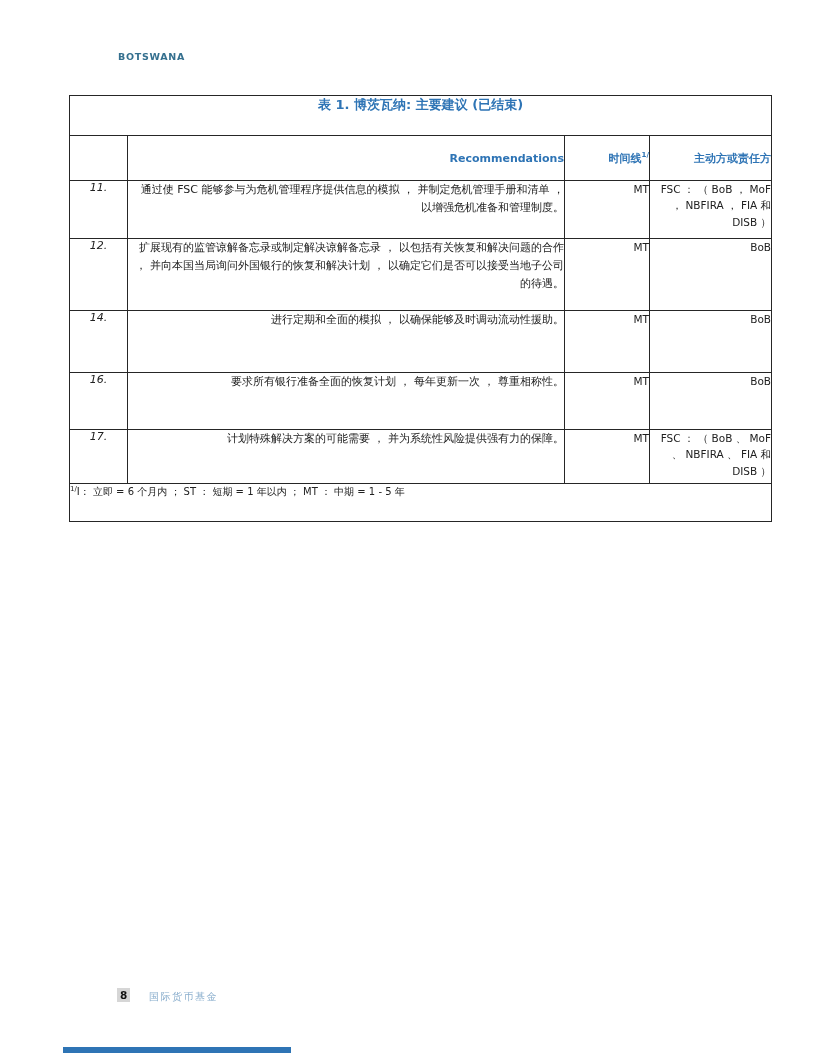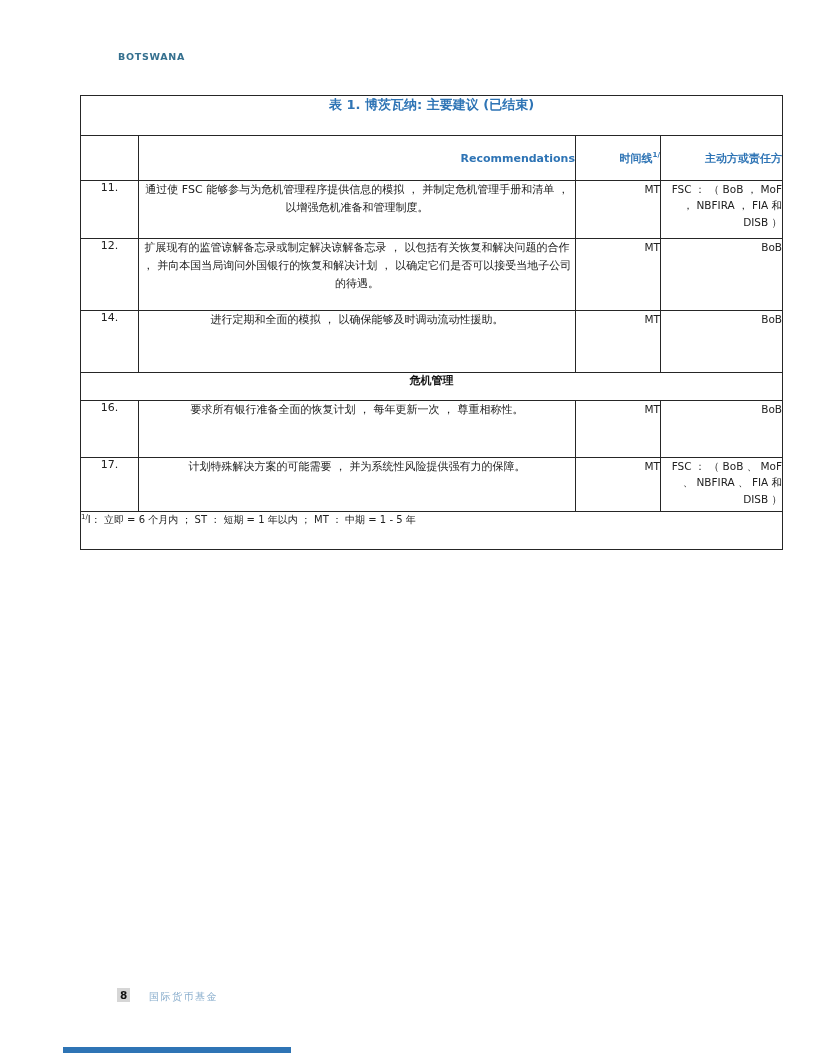--- a/index.html
+++ b/index.html
@@ -18,21 +18,21 @@
     position: absolute;
     left: 95px;
     top: 51px;
     font-size: 9.5px;
     font-weight: bold;
     letter-spacing: 0.7px;
     color: #35708f;
   }
   table.rec-table {
     position: absolute;
-    left: 57px;
+    left: 46px;
     top: 95px;
     width: 702px;
     border-collapse: collapse;
     table-layout: fixed;
     font-size: 11px;
   }
   table.rec-table td {
     border: 1px solid #262626;
     vertical-align: top;
     padding: 0;
@@ -50,25 +50,26 @@
     vertical-align: middle;
     text-align: right;
     color: #2e74b5;
     font-weight: bold;
     font-size: 11px;
   }
   td.num-cell {
     text-align: center;
     padding-top: 7px;
     font-size: 11px;
+    font-style: italic;
   }
   td.rec-cell {
     padding: 6px 10px 6px 9px;
     line-height: 1.62;
-    text-align: center;
+    text-align: right;
   }
   td.tl-cell, td.resp-cell {
     text-align: right;
     padding: 7px 4px 4px 4px;
     line-height: 1.55;
     font-size: 10.5px;
   }
   td.section-cell {
     height: 28px;
     text-align: center;
@@ -153,23 +154,20 @@
     </tr>
 
 
     <tr style="height:62px">
       <td class="num-cell">14.</td>
       <td class="rec-cell">进行定期和全面的模拟 ， 以确保能够及时调动流动性援助。</td>
       <td class="tl-cell">MT</td>
       <td class="resp-cell">BoB</td>
     </tr>
 
-    <tr>
-      <td class="section-cell" colspan="4">危机管理</td>
-    </tr>
 
 
     <tr style="height:57px">
       <td class="num-cell">16.</td>
       <td class="rec-cell">要求所有银行准备全面的恢复计划 ， 每年更新一次 ， 尊重相称性。</td>
       <td class="tl-cell">MT</td>
       <td class="resp-cell">BoB</td>
     </tr>
 
     <tr style="height:54px">

